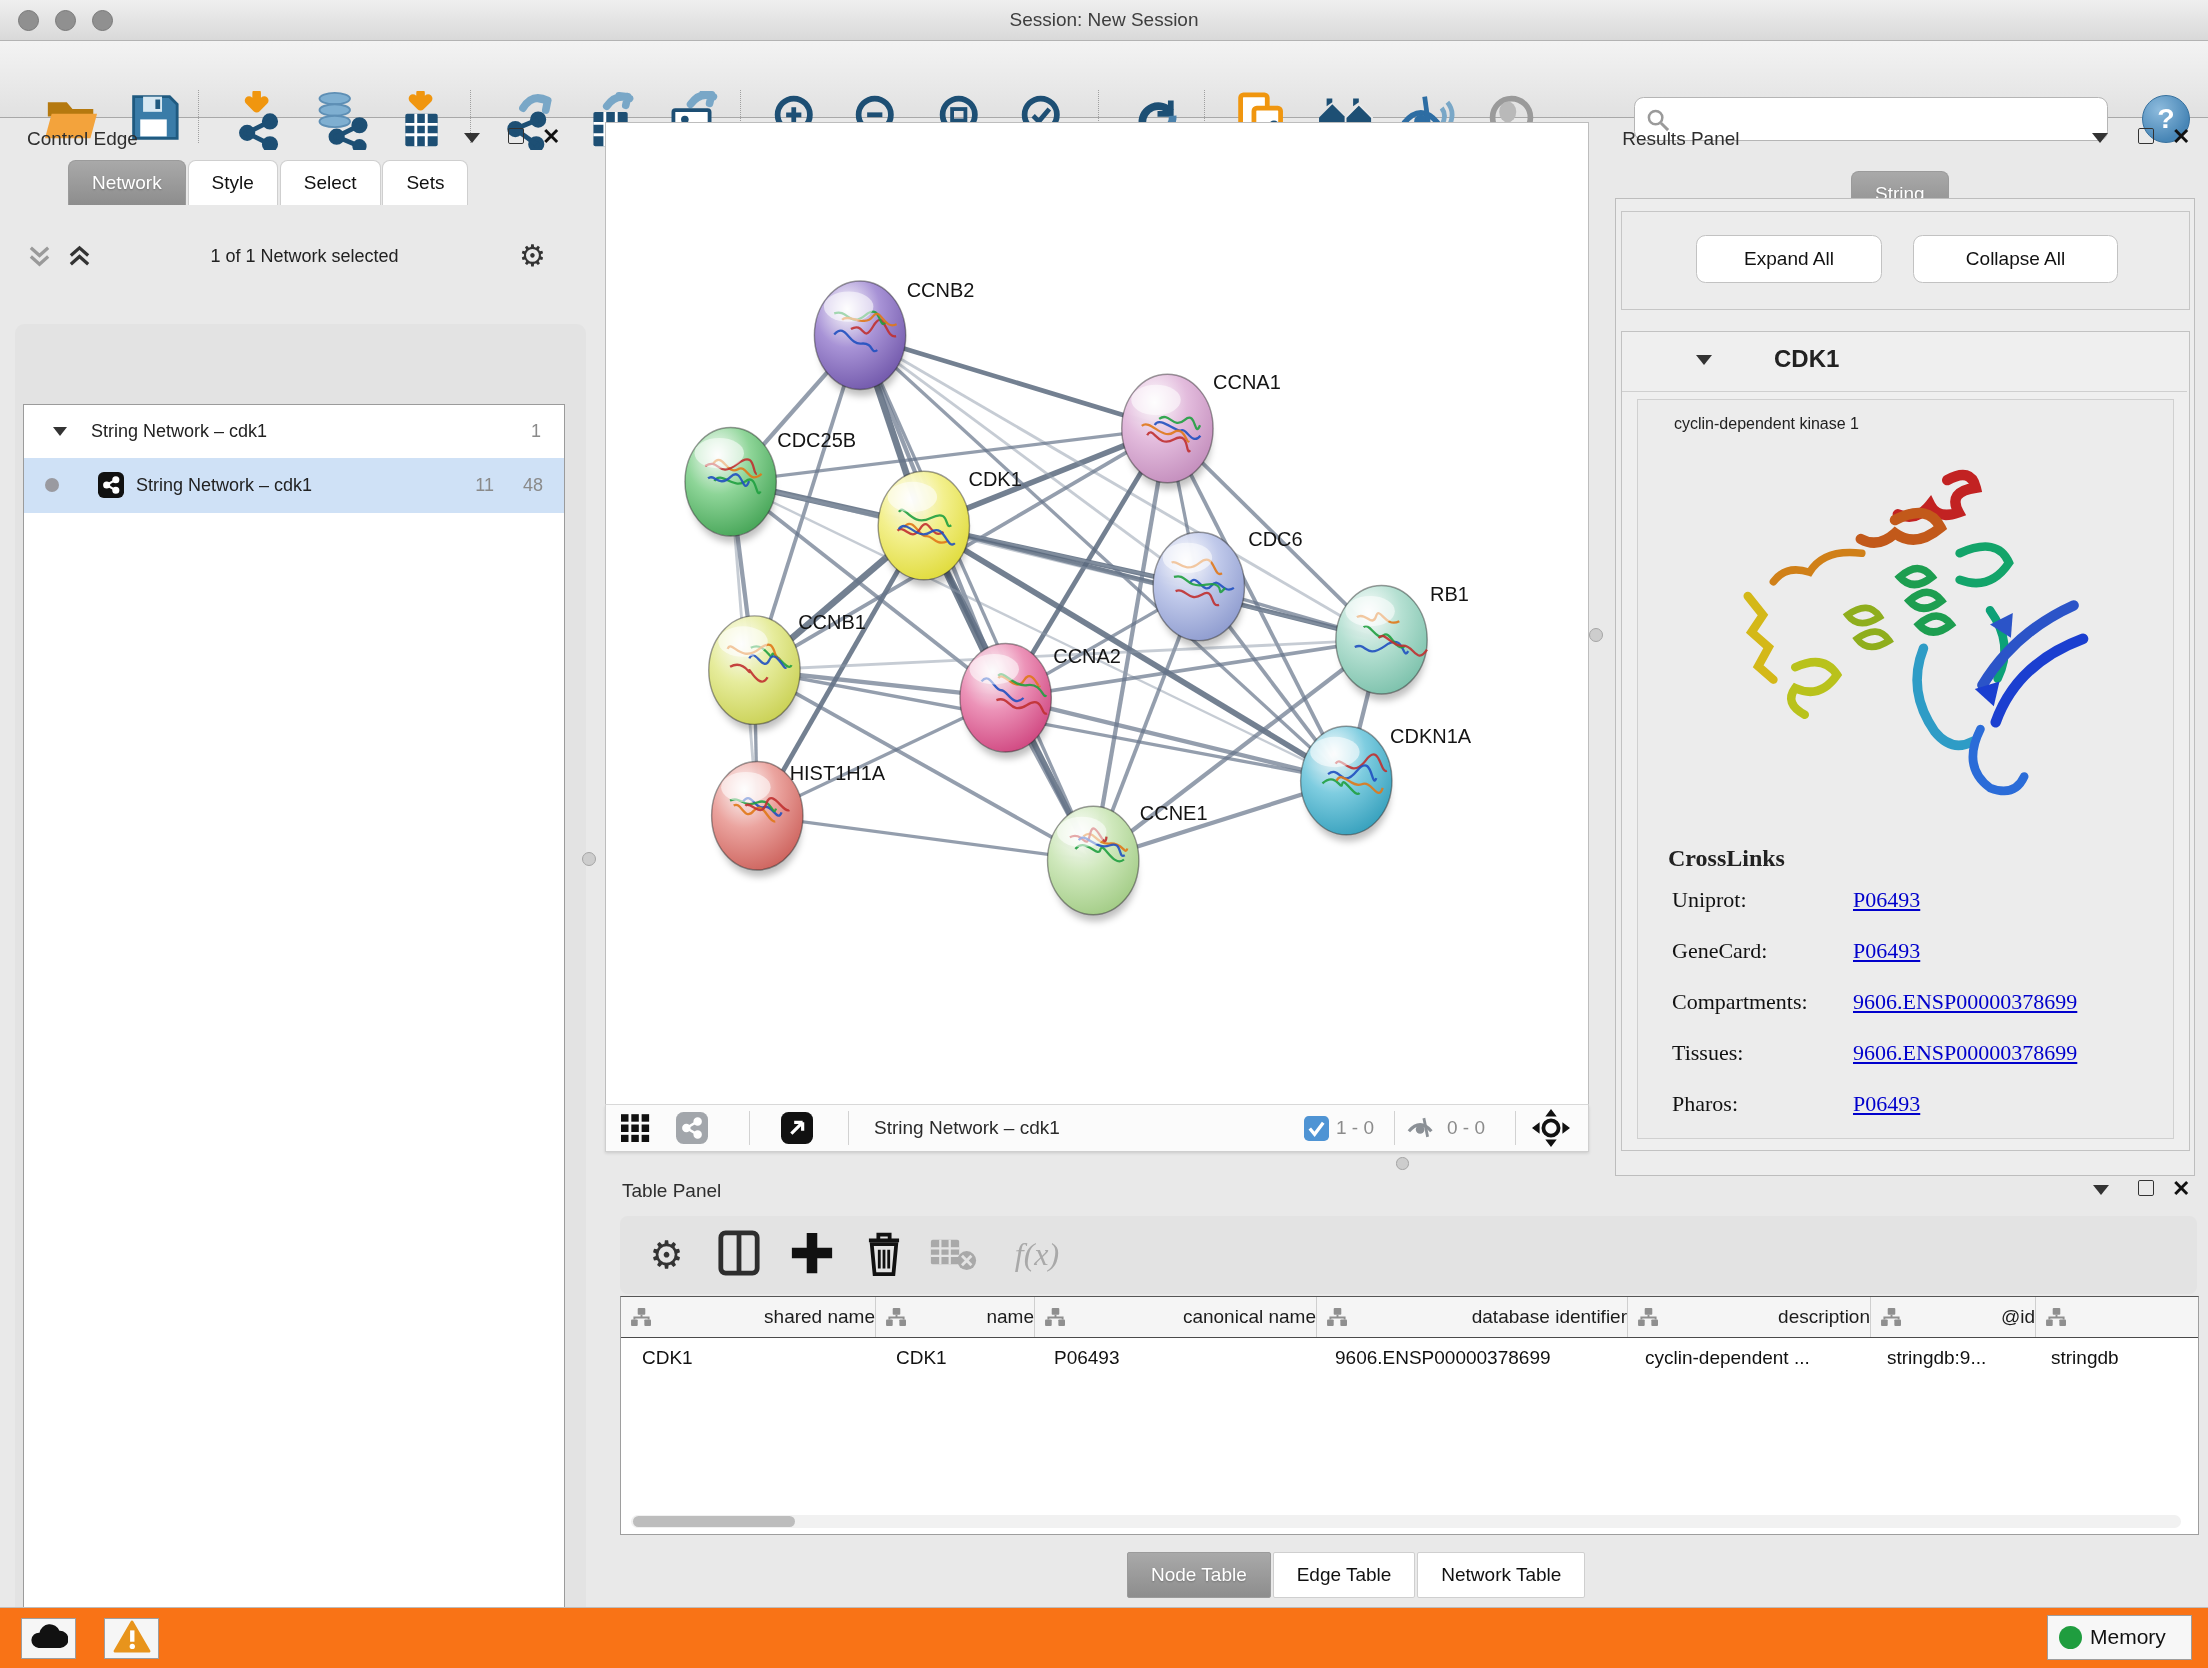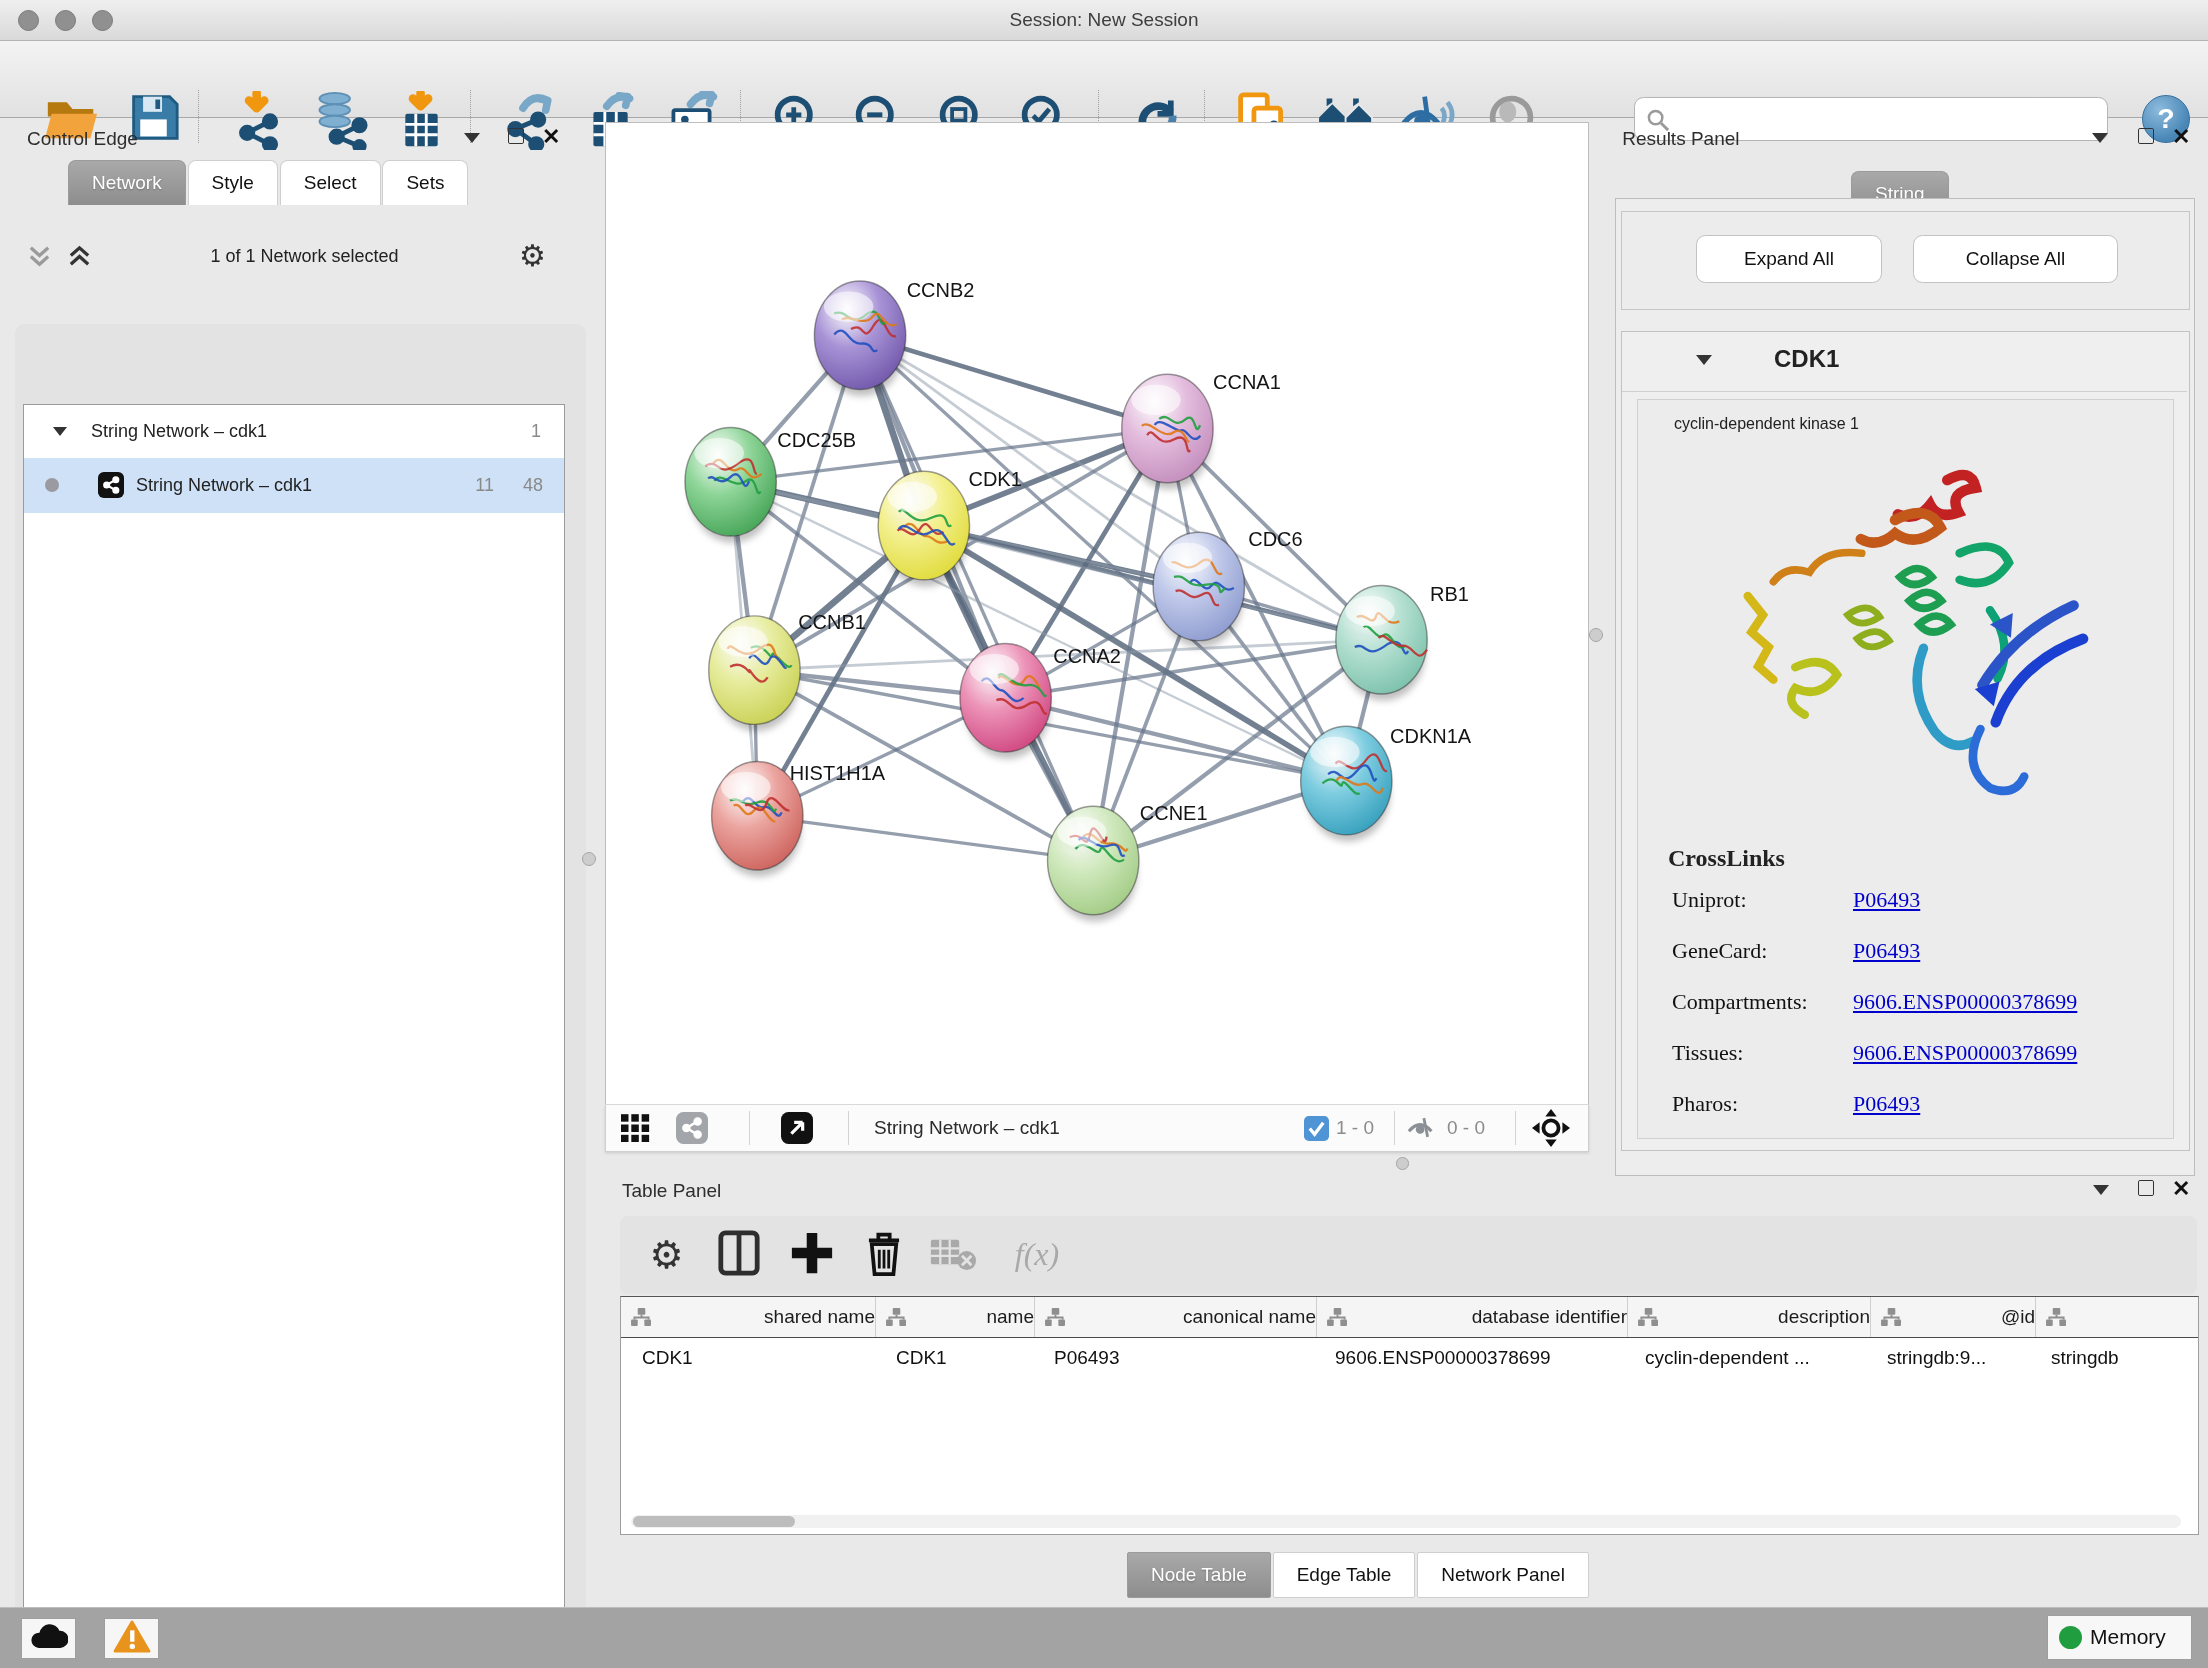--- a/index.html
+++ b/index.html
@@ -71,21 +71,21 @@
   .tablebox{left:620px;top:1296px;width:1577px;height:237px;background:#fff;border:1px solid #9e9e9e;border-top:1.9px solid #555;overflow:hidden}
   .thead{position:absolute;left:0;top:0;height:40px;display:flex;background:#f5f5f5;border-bottom:1.9px solid #4a4a4a}
   .th{position:relative;height:40px;line-height:40px;font-size:19px;color:#1c1c1c;text-align:right;border-right:1px solid #cfcfcf;flex:none}
   .th svg{position:absolute;left:9.5px;top:10.5px}
   .trow{position:absolute;left:0;top:42px;height:38px;display:flex}
   .td{height:38px;line-height:38px;font-size:19px;color:#111;padding-left:21px;box-sizing:border-box;flex:none;white-space:nowrap;overflow:hidden}
   .hscroll{position:absolute;left:9.5px;bottom:5.7px;width:1550px;height:13.3px;background:#f1f1f1;border-radius:6.7px}
   .hscroll div{position:absolute;left:2.9px;top:1px;width:162px;height:11.4px;background:#bdbdbd;border-radius:5.7px}
 
   
-  .statusbar{left:0;top:1607px;width:2208px;height:61px;background:#a3a3a3;border-top:1px solid #bdbdbd}
+  .statusbar{left:0;top:1607px;width:2208px;height:61px;background:#f97316;border-top:1px solid #bdbdbd}
   .st-btn{position:absolute;top:9.5px;width:55px;height:41px;background:#f6f6f6;border:1.9px solid #9e9e9e;padding:0;cursor:pointer}
   .mem-btn{position:absolute;left:2047px;top:6.7px;width:145px;height:45px;background:#f7f7f7;border:1.9px solid #9e9e9e;
     font-size:21px;color:#111;cursor:pointer;text-align:left;padding-left:42px;font-family:"Liberation Sans",sans-serif}
   .mem-dot{position:absolute;left:11.4px;top:10.5px;width:23px;height:23px;border-radius:50%;background:#1f9d3f}
 </style>
 </head>
 <body>
 
 <div class="abs titlebar">
   <div class="abs tl-dot" style="left:18px"></div>
@@ -749,21 +749,21 @@
       <div class="td" style="width: 281px;">P06493</div>
       <div class="td" style="width: 310px;">9606.ENSP00000378699</div>
       <div class="td" style="width: 242px;">cyclin-dependent ...</div>
       <div class="td" style="width: 164px;">stringdb:9...</div>
       <div class="td" style="width: 285px;">stringdb</div>
     </div>
   <div class="hscroll">
       <div></div>
     </div>
 </div>
-<div class="abs" id="tp-tabs" style="left:1127px;top:1552px"><div class="tp-tab sel">Node Table</div><div class="tp-tab">Edge Table</div><div class="tp-tab">Network Panel</div></div>
+<div class="abs" id="tp-tabs" style="left:1127px;top:1552px"><div class="tp-tab sel">Node Table</div><div class="tp-tab">Edge Table</div><div class="tp-tab">Network Table</div></div>
 
 <div class="abs statusbar">
   <button class="st-btn" style="left:21px">
     <svg width="38" height="27" viewBox="0 0 40 28">
       <path d="M9 26 a8 8 0 0 1 1 -16 a11 11 0 0 1 21 -2 a7.5 7.5 0 0 1 1 18 z" fill="#111"></path>
     </svg>
   </button>
   <button class="st-btn" style="left:104px">
     <svg width="38" height="34" viewBox="0 0 40 36">
       <path d="M20 2 L38 33 H2 z" fill="#e8941c" stroke="#e8941c" stroke-width="3" stroke-linejoin="round"></path>

